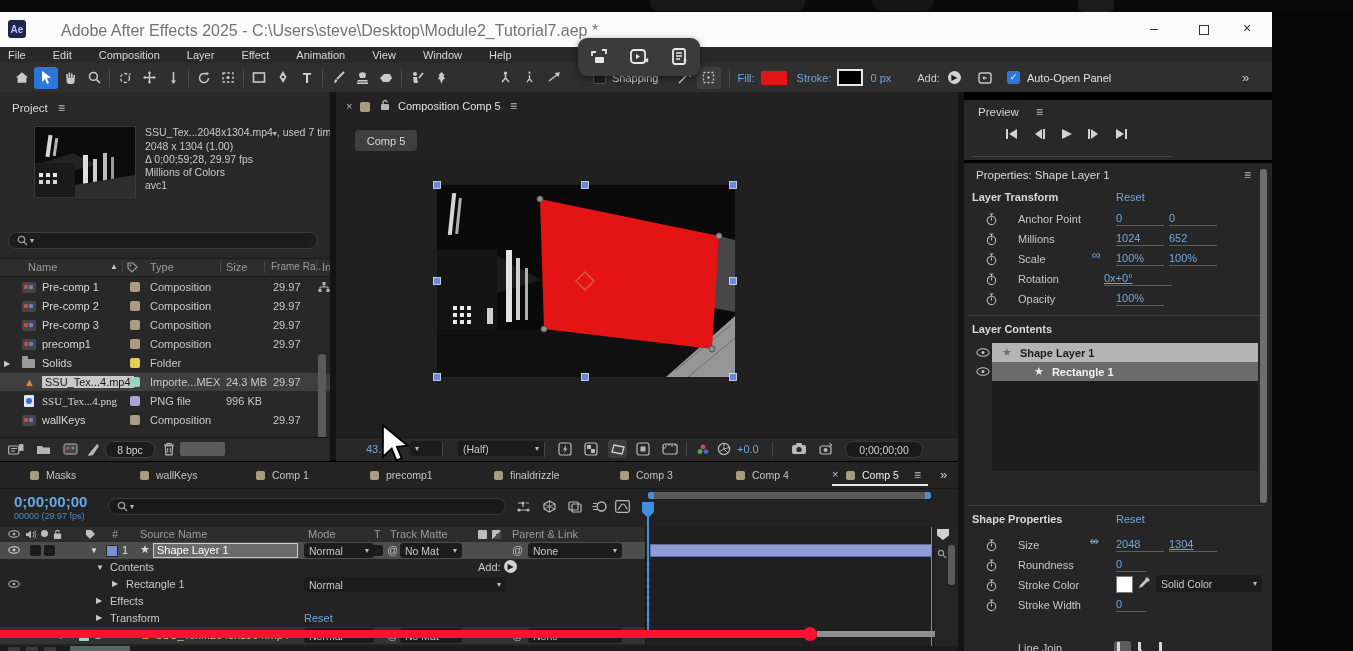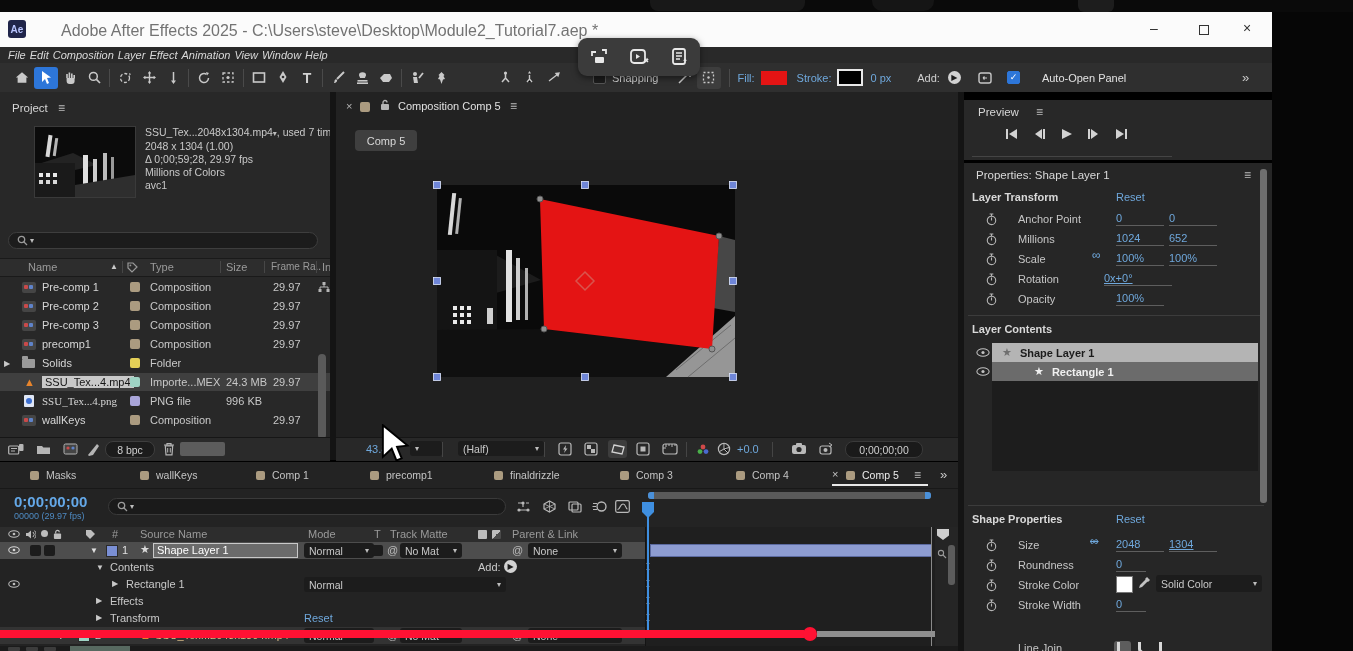--- a/index.html
+++ b/index.html
@@ -60,21 +60,21 @@
 <div class="abs row" style="left:0;top:12px;width:1272px;height:35px;background:#fbfbfb;">
   <span class="abs" style="left:8px;top:8px;width:18px;height:18px;background:#20254a;border-radius:3px;color:#b8c4ff;font-weight:bold;font-size:10px;display:inline-flex;align-items:center;justify-content:center;">Ae</span>
   <span class="abs nowrap" style="left:33px;top:10px;font-size:16px;color:#737373;margin-left:28px;">Adobe After Effects 2025 - C:\Users\steve\Desktop\Module2_Tutorial7.aep *</span>
   <span class="abs" style="left:1150px;top:8px;color:#333;font-size:14px;">–</span>
   <span class="abs" style="left:1199px;top:13px;width:8px;height:8px;border:1.3px solid #333;"></span>
   <span class="abs" style="left:1243px;top:8px;color:#333;font-size:14px;">×</span>
 </div>
 
 <div class="abs" style="left:1272px;top:12px;width:81px;height:639px;background:#060606;"></div>
 
-<div class="abs row" style="left:0;top:47px;width:1272px;height:16px;background:#292929;gap:4px;padding-left:8px;box-sizing:border-box;font-style:italic;">
+<div class="abs row" style="left:0;top:47px;width:1272px;height:16px;background:#292929;gap:27px;padding-left:8px;box-sizing:border-box;">
   <span style="color:#d8d8d8;">File</span>
   <span style="color:#d8d8d8;">Edit</span>
   <span style="color:#d8d8d8;">Composition</span>
   <span style="color:#d8d8d8;">Layer</span>
   <span style="color:#d8d8d8;">Effect</span>
   <span style="color:#d8d8d8;">Animation</span>
   <span style="color:#d8d8d8;">View</span>
   <span style="color:#d8d8d8;">Window</span>
   <span style="color:#d8d8d8;">Help</span>
 </div>
@@ -221,21 +221,21 @@
 
   <span style="margin-left:26px;color:#cfcfcf;">Add:</span>
   <span class="add-circle" style="margin-left:8px;">▶</span>
   <span class="tool" style="margin-left:12px;">
       <svg width="14" height="12" viewBox="0 0 14 12">
         <rect x="1" y="1" width="12" height="10" rx="2" fill="none" stroke="currentColor" stroke-width="1.4"></rect>
         <path d="M5 6h4M5 6l1.5-1.5M5 6l1.5 1.5" stroke="currentColor" stroke-width="1.1"></path>
       </svg>
     </span>
   <span class="checkbox checked" style="margin-left:10px;">✓</span>
-  <span style="margin-left:22px;color:#e2e2e2;">Auto-Open Panel</span>
+  <span style="margin-left:7px;color:#e2e2e2;">Auto-Open Panel</span>
   <span style="position:absolute;left:1242px;color:#c9c9c9;font-size:13px;">»</span>
 </div>
 
 <div class="abs row" style="left:578px;top:38px;width:122px;height:38px;background:#3b3b3b;border-radius:9px;z-index:50;justify-content:space-around;box-shadow:0 2px 6px rgba(0,0,0,.5);">
   <span class="icon">
       <svg width="20" height="18" viewBox="0 0 20 18">
         <path d="M3 8V4h4M13 2h4v4" fill="none" stroke="#e8e8e8" stroke-width="1.8"></path>
         <rect x="6" y="9" width="9" height="6" rx="1" fill="#e8e8e8"></rect>
       </svg>
     </span>

